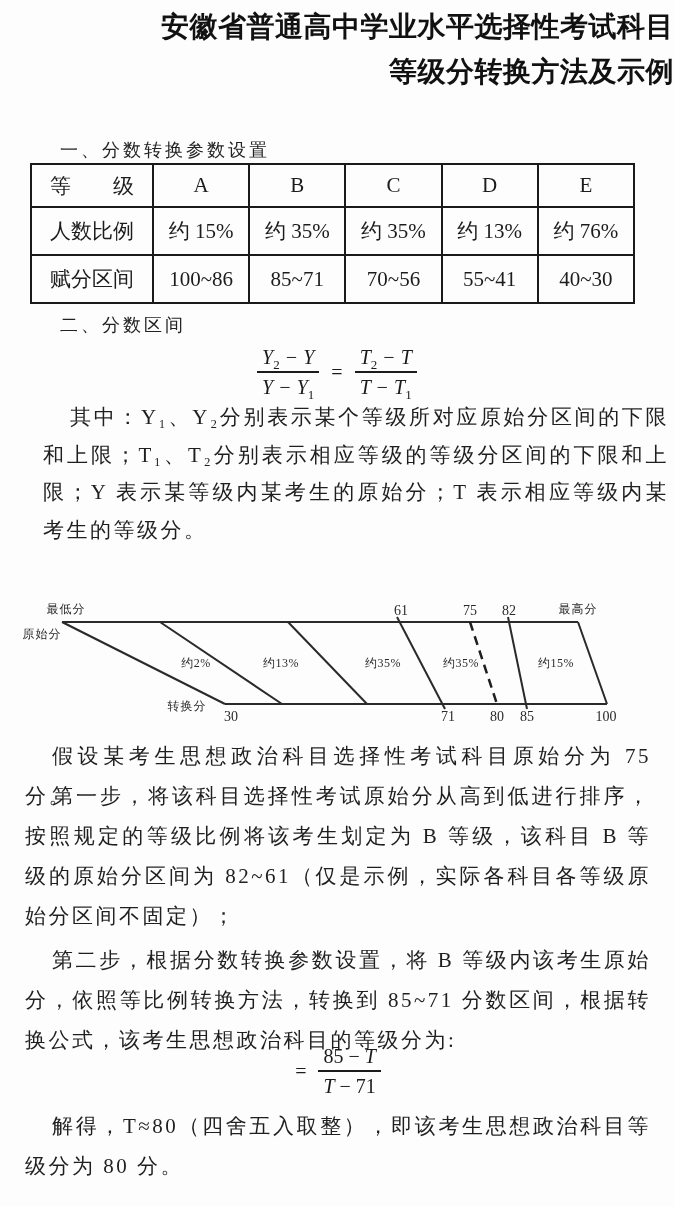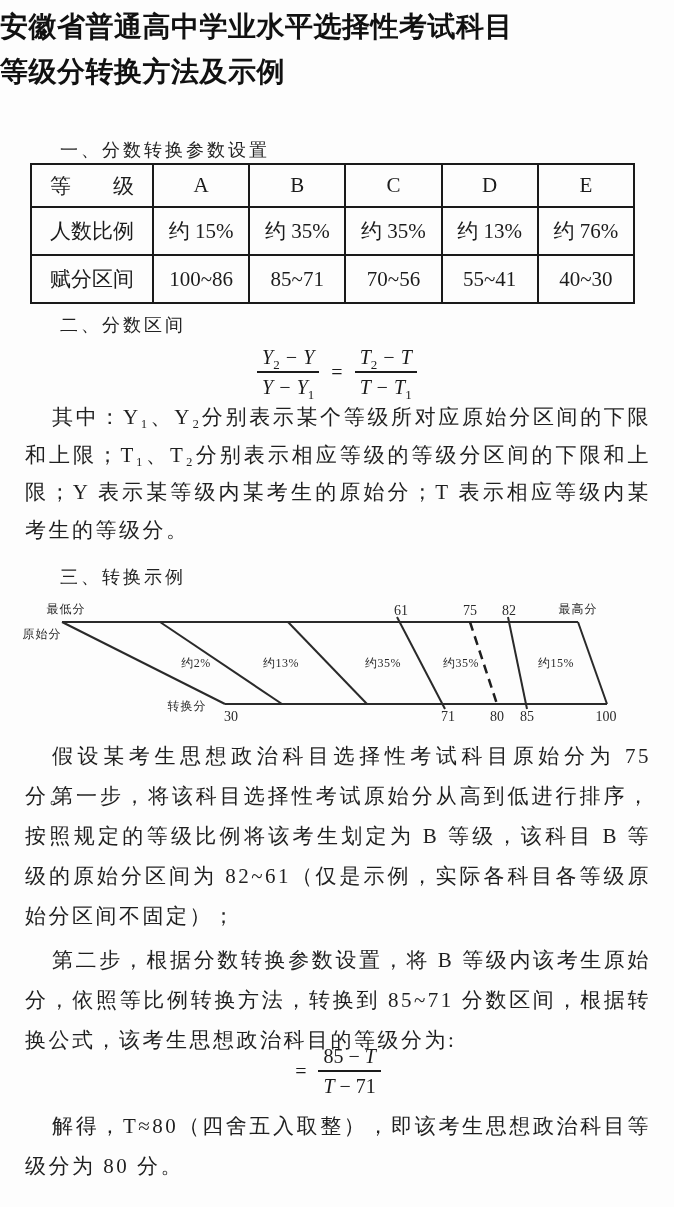--- a/index.html
+++ b/index.html
@@ -11,21 +11,21 @@
     background: #fdfdfd;
     color: #1c1c1c;
     font-family: "Liberation Serif", "DejaVu Serif", serif;
     overflow: hidden;
   }
   .abs { position: absolute; }
 
   
   #title {
     top: 4px; left: 0; width: 674px;
-    text-align: left;
+    text-align: right;
     font-weight: bold;
     font-size: 28px;
     line-height: 45px;
     color: #111;
     letter-spacing: 0.5px;
   }
 
   
   .sec-heading {
     left: 60px;
@@ -79,21 +79,21 @@
   
   .para {
     left: 25px; width: 626px;
     font-size: 21px;
     line-height: 40px;
     letter-spacing: 2.5px;
     text-align: justify;
     text-indent: 27px;
     color: #1f1f1f;
   }
-  #para-explain { line-height: 37.5px; }
+  #para-explain { line-height: 37.5px; margin-left: 18px; }
 
   
   #diagram { top: 596px; left: 0; }
   #diagram text { fill: #2a2a2a; }
   .dline { stroke: #2a2a2a; stroke-width: 2; fill: none; }
   .dline-dashed { stroke: #1f1f1f; stroke-width: 2.5; stroke-dasharray: 9 6; fill: none; }
   .cn-label { font-size: 12px; letter-spacing: 1px; }
   .tick-label { font-size: 14px; }
   .region-label { font-size: 12px; letter-spacing: 0.5px; }
 </style>
@@ -155,21 +155,20 @@
     </span>
     <span class="eq">=</span>
     <span class="frac">
       <span class="num"><span class="math-var">T</span><sub>2</sub>&nbsp;<span class="math-var">− T</span></span>
       <span class="den"><span class="math-var">T −</span>&nbsp;<span class="math-var">T</span><sub>1</sub></span>
     </span>
   </div>
 
   <div id="para-explain" class="abs para" style="top:399px;">其中：Y₁、Y₂分别表示某个等级所对应原始分区间的下限和上限；T₁、T₂分别表示相应等级的等级分区间的下限和上限；Y 表示某等级内某考生的原始分；T 表示相应等级内某考生的等级分。</div>
 
-  <div class="abs sec-heading" style="top:565px;">三、转换示例</div>
 
   <svg id="diagram" class="abs" width="674" height="132" viewBox="0 596 674 132">
 
     <line class="dline" x1="62" y1="622" x2="578" y2="622"></line>
     <line class="dline" x1="225" y1="704" x2="607" y2="704"></line>
 
     <line class="dline" x1="62" y1="622" x2="225" y2="704"></line>
     <line class="dline" x1="160" y1="622" x2="282" y2="704"></line>
     <line class="dline" x1="288" y1="622" x2="367" y2="704"></line>
     <line class="dline" x1="397" y1="617" x2="445" y2="709"></line>

